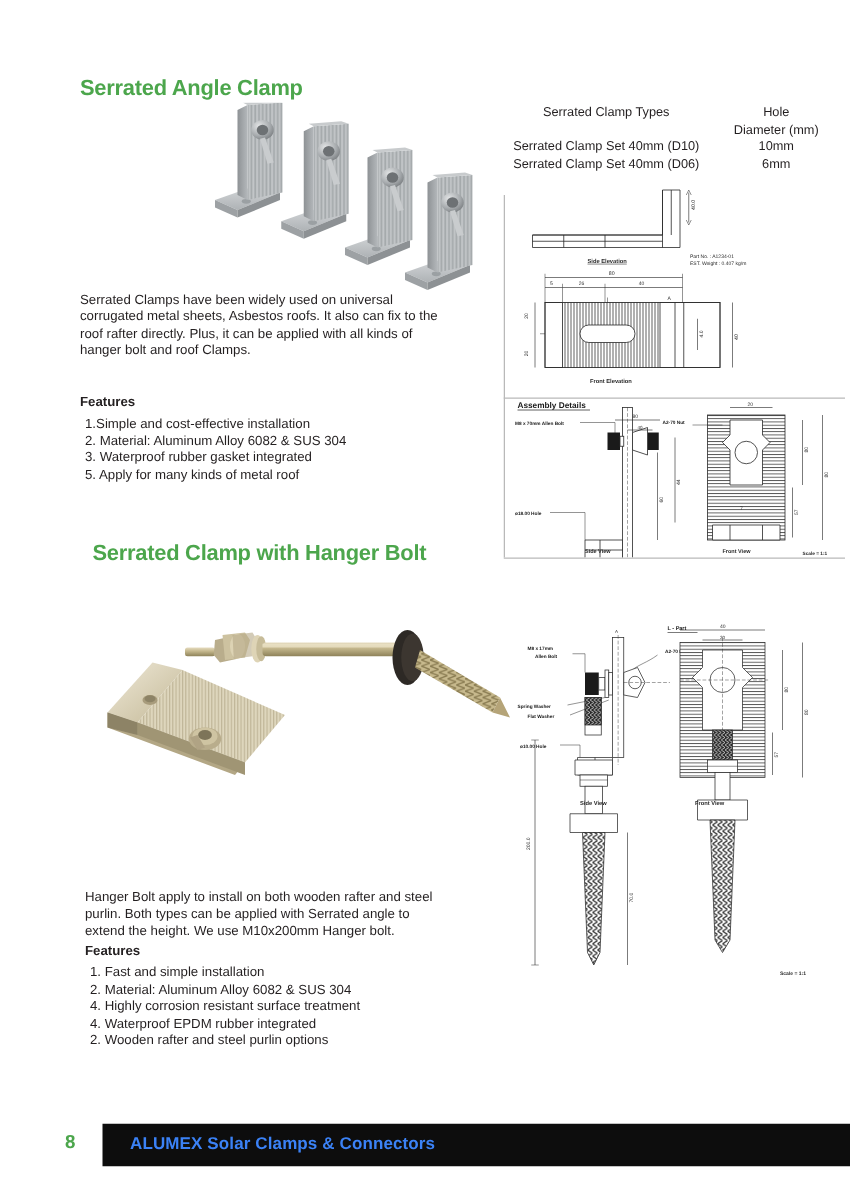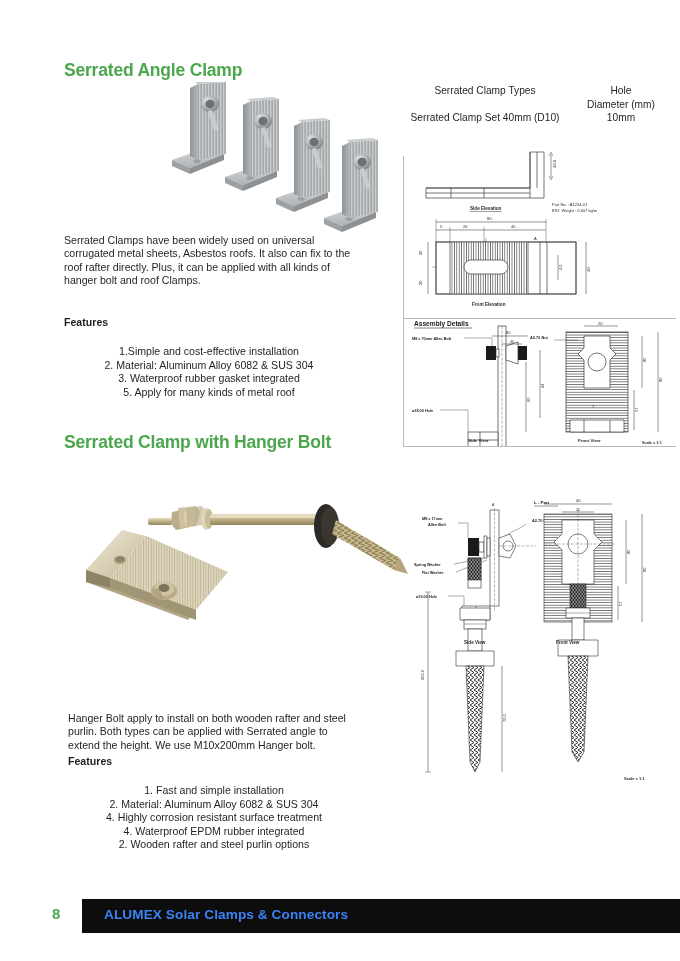--- a/index.html
+++ b/index.html
@@ -22,40 +22,39 @@
   
   .section-heading {
     position: absolute;
     font-size: 17.5px;
     font-weight: bold;
     color: #4ca64c;
     letter-spacing: -0.2px;
     white-space: nowrap;
   }
   #heading-1 { left: 64px; top: 60px; }
-  #heading-2 { left: 64px; top: 432px; }
+  #heading-2 { left: 74px; top: 432px; }
 
   
   .body-text {
     position: absolute;
     font-size: 10.6px;
     line-height: 13.4px;
     color: #231f20;
   }
   .body-text p { margin: 0; }
   .feat-title {
     font-weight: bold;
     margin: 0;
     font-size: 10.6px;
   }
   .feat-list {
-    margin: 16px;
+    margin: 4px;
     padding: 0;
     list-style: none;
-    text-align: center;
   }
   .feat-list li { margin: 0; }
 
   #intro-1 { left: 64px; top: 234px; width: 290px; }
   #features-1 { left: 64px; top: 316px; width: 290px; }
   #intro-2 { left: 68px; top: 712px; width: 292px; }
   #features-2 { left: 68px; top: 755px; width: 292px; }
 
   
   #spec-table {
@@ -235,20 +234,24 @@
           <td class="col-type">Serrated Clamp Types</td>
           <td class="col-hole">Hole</td>
         </tr>
         <tr>
           <td class="col-type"></td>
           <td class="col-hole">Diameter (mm)</td>
         </tr>
         <tr>
           <td class="col-type">Serrated Clamp Set 40mm (D10)</td>
           <td class="col-hole">10mm</td>
+        </tr>
+        <tr>
+          <td class="col-type">Serrated Clamp Set 40mm (D06)</td>
+          <td class="col-hole">6mm</td>
         </tr>
       </tbody>
     </table>
   </div>
 
   <div class="vrule" id="vrule-top"></div>
   <div class="hrule" id="hrule-assembly"></div>
   <div class="hrule" id="hrule-mid"></div>
 
   <div class="drawing" id="drawing-angle">

